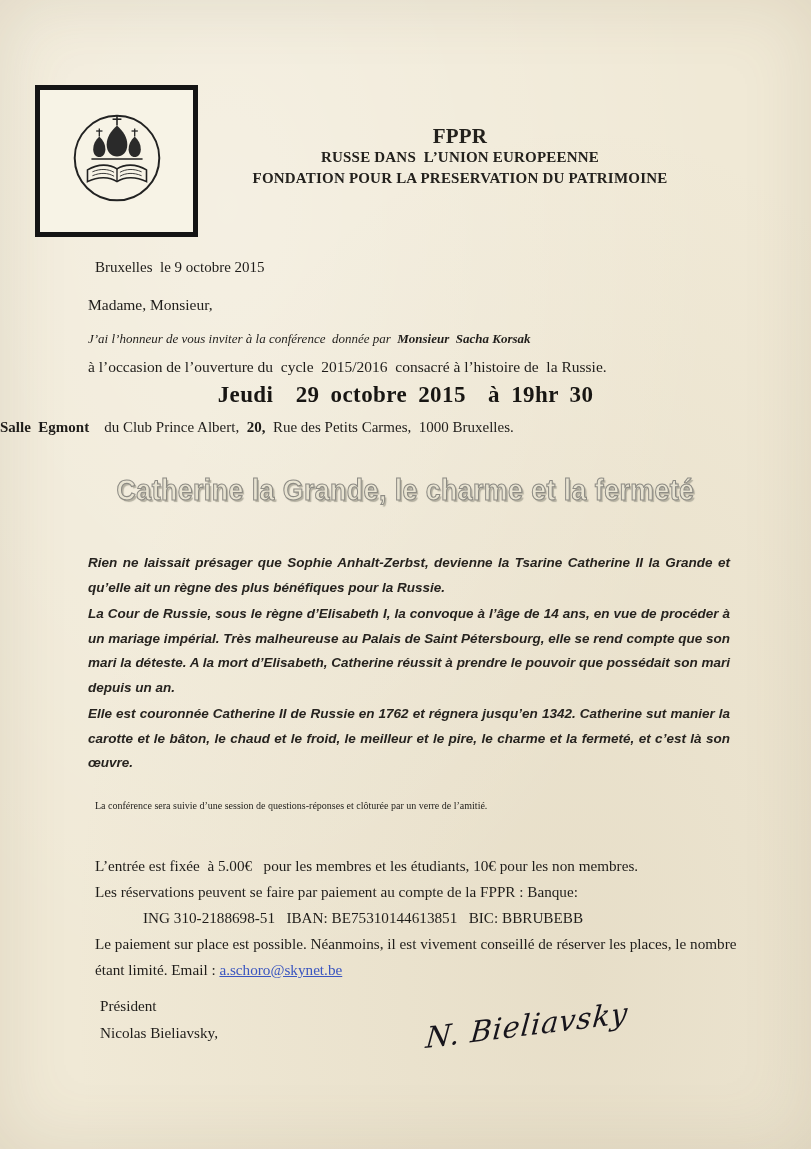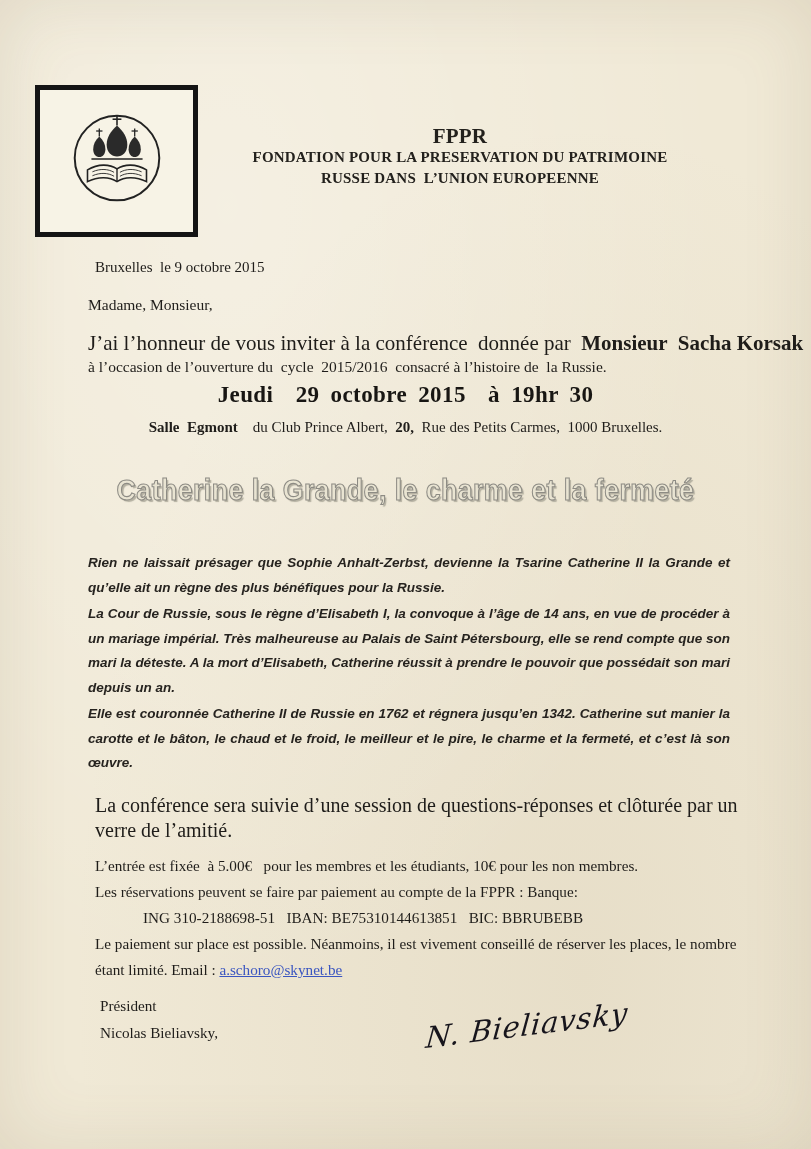--- a/index.html
+++ b/index.html
@@ -35,32 +35,32 @@
     position: absolute; left: 150px; top: 126px; width: 620px;
     text-align: center; font-weight: bold;
     font-size: 15px; line-height: 21px; color: #23211d;
     letter-spacing: 0.2px;
   }
   .org-acronym { font-size: 21px; }
 
   .dateline { position: absolute; left: 95px; top: 259px; font-size: 15px; }
 
   .salutation { position: absolute; left: 88px; top: 296px; font-size: 15.5px; }
-  .intro-1 { position: absolute; left: 88px; top: 331px; font-size: 21px; }
+  .intro-1 { position: absolute; left: 88px; top: 331px; font-size: 13px; font-style: italic; }
   .intro-1 .speaker { font-weight: bold; }
   .intro-2 { position: absolute; left: 88px; top: 358px; font-size: 15.5px; text-align: center; }
 
   .event-datetime {
     position: absolute; left: 0; top: 382px; width: 100%;
     text-align: center; font-weight: bold; font-size: 23px;
     letter-spacing: 0.4px; word-spacing: 5px; color: #181613;
   }
   .venue-line {
     position: absolute; left: 0; top: 419px; width: 100%;
-    text-align: center; font-size: 15px;
+    text-align: left; font-size: 15px;
   }
   .venue-line .b { font-weight: bold; }
 
   .headline {
     position: absolute; left: 0; top: 474px; width: 100%;
     text-align: center;
     font-family: "Liberation Sans", sans-serif;
     font-weight: 700; font-size: 29px; letter-spacing: 0.5px;
     color: #e9e4d2;
     -webkit-text-stroke: 1.1px #8d8b84;
@@ -73,21 +73,21 @@
     position: absolute; left: 88px; top: 551px; width: 642px;
     font-family: "Liberation Sans", sans-serif;
     font-weight: bold; font-style: italic;
     font-size: 13.5px; line-height: 24.5px;
     color: #26231f; text-align: justify;
   }
   .body-block p { margin: 0 0 2px 0; }
 
   .conference-note {
     position: absolute; left: 95px; top: 793px; width: 655px;
-    font-size: 20px; line-height: 25px;
+    font-size: 10px; line-height: 25px;
   }
 
   .fees-block {
     position: absolute; left: 95px; top: 853px; width: 662px;
     font-size: 15.2px; line-height: 26px;
   }
   .fees-block .bank-line { padding-left: 48px; }
   .email-link { color: #3a55c0; text-decoration: underline; }
 
   .closing-block {
@@ -130,22 +130,22 @@
       <line x1="60" y1="63" x2="60" y2="76" stroke="#222" stroke-width="1.4"></line>
       <path d="M35 66 C43 62.5 51 63 57 66.5" fill="none" stroke="#222" stroke-width="0.9"></path>
       <path d="M35 70 C43 66.5 51 67 57 70.5" fill="none" stroke="#222" stroke-width="0.9"></path>
       <path d="M85 66 C77 62.5 69 63 63 66.5" fill="none" stroke="#222" stroke-width="0.9"></path>
       <path d="M85 70 C77 66.5 69 67 63 70.5" fill="none" stroke="#222" stroke-width="0.9"></path>
     </svg>
   </div>
 
   <div class="org-block">
     <div class="org-acronym keep-sp">FPPR</div>
+    <div class="keep-sp">RUSSE DANS  L’UNION EUROPEENNE</div>
     <div class="keep-sp">FONDATION POUR LA PRESERVATION DU PATRIMOINE</div>
-    <div class="keep-sp">RUSSE DANS  L’UNION EUROPEENNE</div>
   </div>
 
   <div class="dateline keep-sp">Bruxelles  le 9 octobre 2015</div>
 
   <div class="salutation keep-sp">Madame, Monsieur,</div>
   <div class="intro-1">
     <span class="keep-sp">J’ai l’honneur de vous inviter à la conférence  donnée par  </span><span class="speaker keep-sp">Monsieur  Sacha Korsak</span>
   </div>
   <div class="intro-2 keep-sp">à l’occasion de l’ouverture du  cycle  2015/2016  consacré à l’histoire de  la Russie.</div>
 

